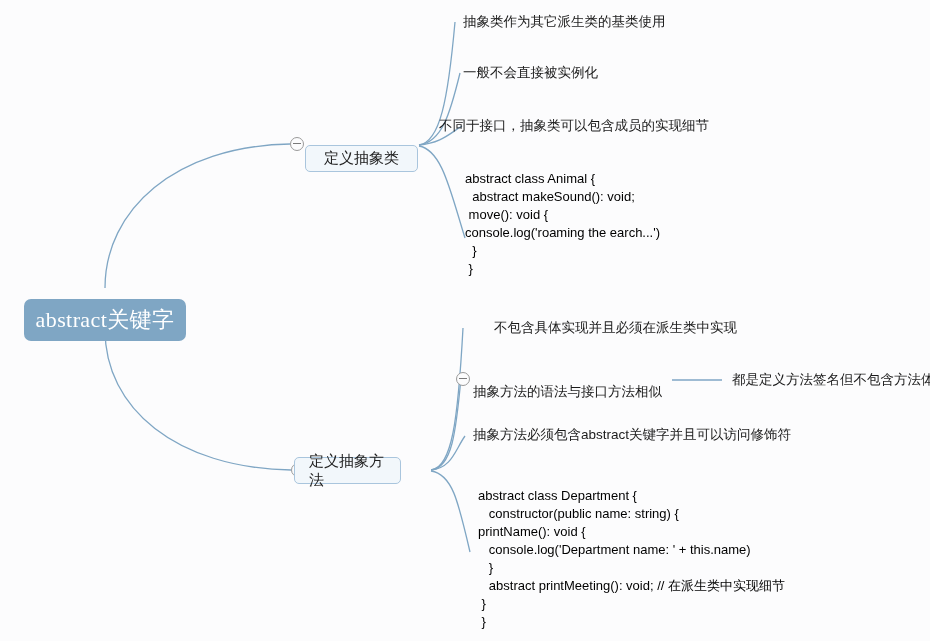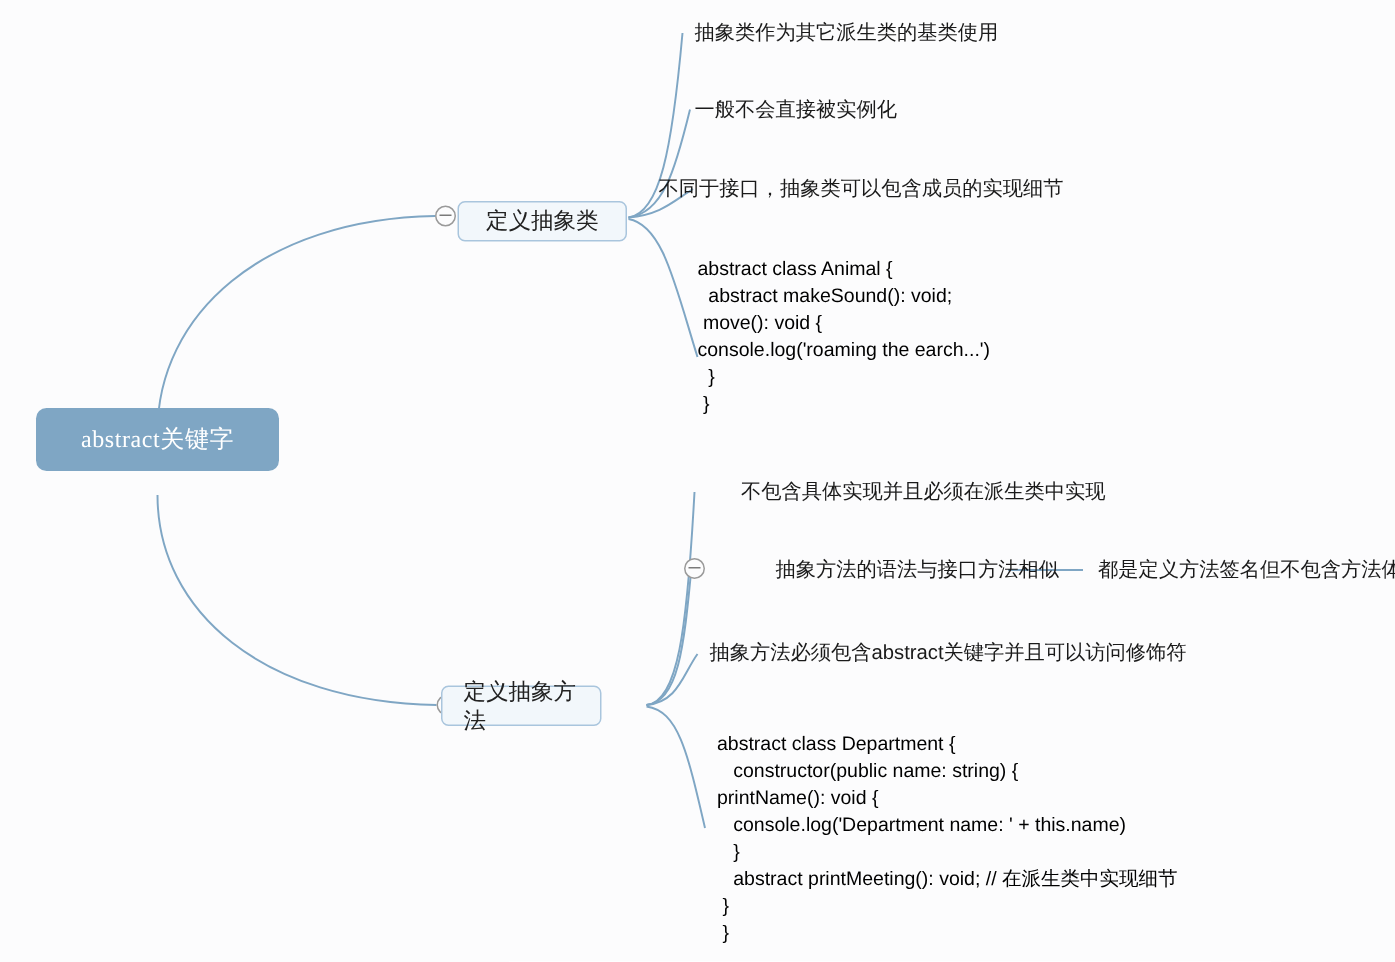--- a/index.html
+++ b/index.html
@@ -23,51 +23,51 @@
     top: 0;
     width: 930px;
     height: 641px;
     pointer-events: none;
   }
 
   
   .root-node {
     position: absolute;
     left: 24px;
-    top: 272px;
+    top: 299px;
     width: 162px;
     height: 42px;
     border-radius: 7px;
     background: #7fa6c4;
     color: #ffffff;
     display: flex;
     align-items: center;
     justify-content: center;
     font-family: "Liberation Serif", "DejaVu Serif", serif;
-    font-size: 16px;
+    font-size: 22px;
     letter-spacing: 0.4px;
     box-sizing: border-box;
   }
 
   
   .branch-node {
     position: absolute;
     height: 27px;
     border: 1px solid #a9c5dd;
     border-radius: 5px;
     background: #f2f7fb;
     color: #222222;
     display: flex;
     align-items: center;
     justify-content: center;
     font-size: 15px;
     box-sizing: border-box;
     padding: 0 14px;
   }
-  #branch-1 { left: 305px; top: 134px; width: 113px; }
+  #branch-1 { left: 305px; top: 145px; width: 113px; }
   #branch-2 { left: 294px; top: 457px; width: 107px; }
 
   
   .collapse-toggle {
     position: absolute;
     width: 14px;
     height: 14px;
     border: 1px solid #9a9a9a;
     border-radius: 50%;
     background: #fcfcfd;
@@ -151,21 +151,21 @@
   <div class="leaf-text" style="left:439px; top:118px;">不同于接口，抽象类可以包含成员的实现细节</div>
 
   <div class="code-block" style="left:465px; top:170px;">abstract class Animal {
   abstract makeSound(): void;
  move(): void {
 console.log('roaming the earch...')
   }
  }</div>
 
   <div class="leaf-text" style="left:494px; top:320px;">不包含具体实现并且必须在派生类中实现</div>
-  <div class="leaf-text" style="left:473px; top:372px;margin-left:44px;">抽象方法的语法与接口方法相似</div>
+  <div class="leaf-text" style="left:473px; top:384px;">抽象方法的语法与接口方法相似</div>
   <div class="leaf-text" style="left:732px; top:372px;">都是定义方法签名但不包含方法体</div>
   <div class="leaf-text" style="left:473px; top:427px;">抽象方法必须包含abstract关键字并且可以访问修饰符</div>
 
   <div class="code-block" style="left:478px; top:487px;">abstract class Department {
    constructor(public name: string) {
 printName(): void {
    console.log('Department name: ' + this.name)
    }
    abstract printMeeting(): void; // 在派生类中实现细节
  }

